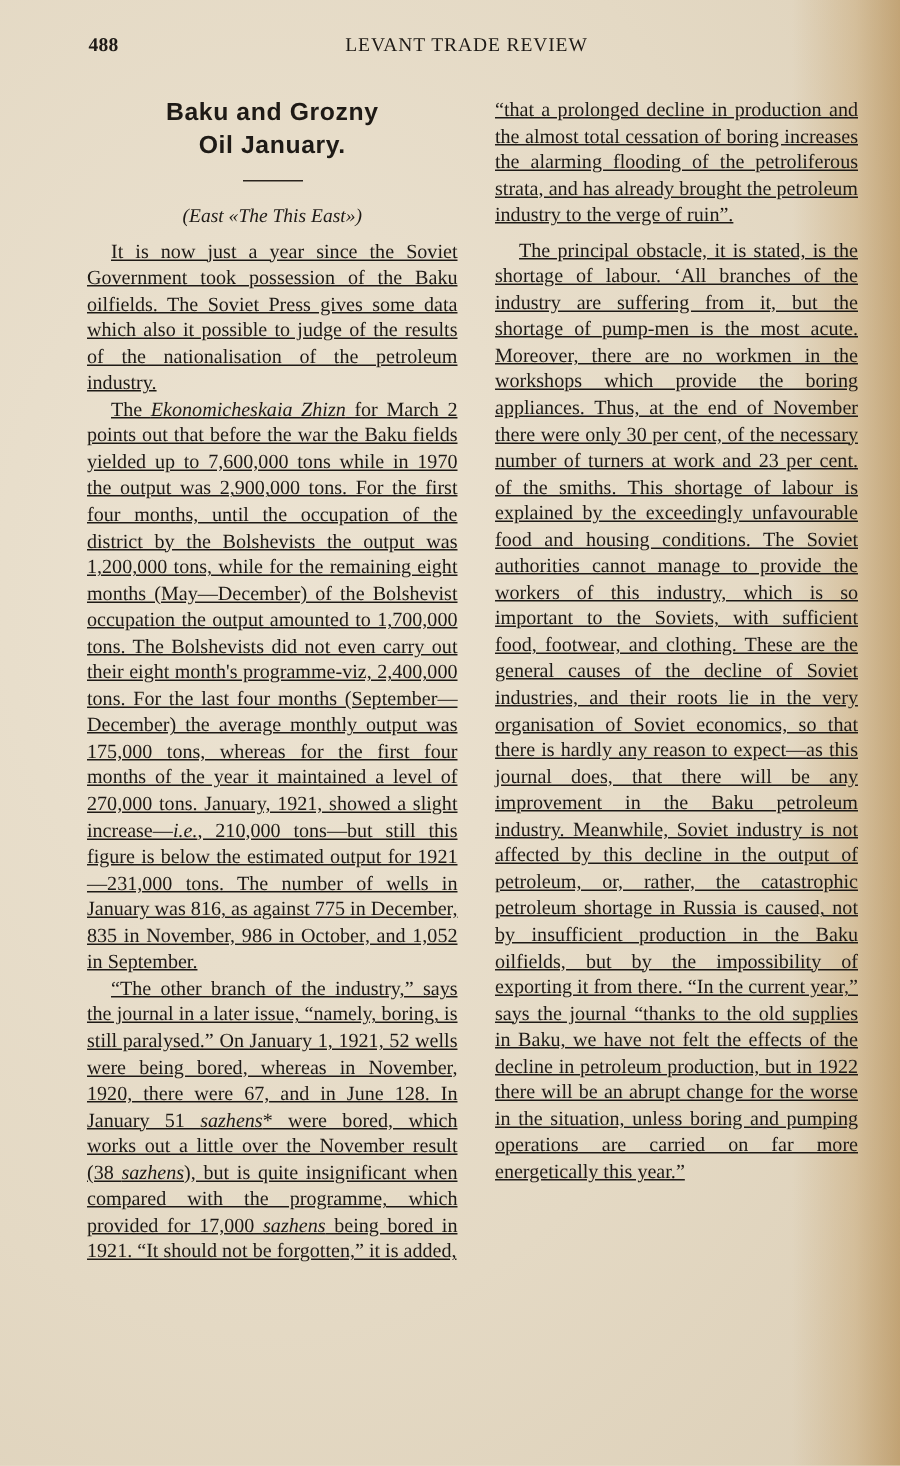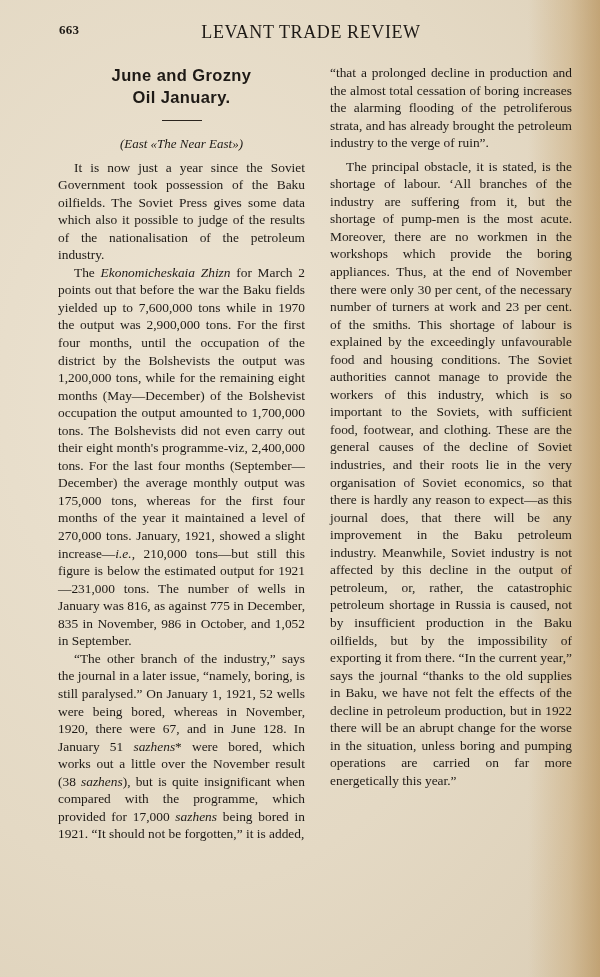--- a/index.html
+++ b/index.html
@@ -18,60 +18,60 @@
   }
   .running-head {
     position: absolute; top: 20px; left: 0; width: 600px; height: 24px;
   }
   .page-number {
     position: absolute; left: 59px; top: 2px;
     font-size: 13px; font-weight: bold; letter-spacing: 0.2px;
   }
   .journal-title {
     position: absolute; left: 0; width: 600px; text-align: center; top: 2px;
-    font-size: 18px; letter-spacing: 0.6px; padding-left: 22px; box-sizing: border-box;
+    font-size: 13px; letter-spacing: 0.6px; padding-left: 22px; box-sizing: border-box;
   }
   .col {
     position: absolute; top: 64px;
     font-size: 13.4px; line-height: 17.55px;
     text-align: justify; hyphens: manual;
   }
   .col-left { left: 58px; width: 247px; }
   .col-right { left: 330px; width: 242px; top: 64px; }
   .title {
     text-align: center; font-family: "Liberation Sans", "DejaVu Sans", sans-serif;
     font-weight: bold; font-size: 16.5px; line-height: 22px; margin: 0; letter-spacing: 0.4px;
   }
   .title-rule {
     width: 40px; height: 0; border-top: 1.5px solid #2a241e; margin: 12px auto 14px auto;
   }
   .source {
     text-align: center; font-style: italic; font-size: 13px; margin: 0 0 6px 0;
   }
-  p { margin: 0; text-indent: 16px; }
+  p { margin: 0; text-indent: 16px; text-decoration: underline; }
   .col p.cont { text-indent: 0; }
   em { font-style: italic; }
 </style>
 </head>
 <body>
 
 <div class="page">
 
   <div class="running-head">
-    <span class="page-number">663</span>
+    <span class="page-number">488</span>
     <span class="journal-title">LEVANT TRADE REVIEW</span>
   </div>
 
   <div class="col col-left">
     <h1 class="title">
-      <span>June and Grozny</span><br>
+      <span>Baku and Grozny</span><br>
       <span>Oil January.</span>
     </h1>
     <div class="title-rule"></div>
-    <div class="source"><span>(East «</span><span>The Near East</span><span>»)</span></div>
+    <div class="source"><span>(East «</span><span>The This East</span><span>»)</span></div>
 
     <p>It is now just a year since the Soviet Government took possession of the Baku oilfields. The Soviet Press gives some data which also it possible to judge of the results of the nationalisation of the petroleum industry.</p>
     <p><span>The </span><em>Ekonomicheskaia Zhizn</em><span> for March 2 points out that before the war the Baku fields yielded up to 7,600,000 tons while in 1970 the output was 2,900,000 tons. For the first four months, until the occupation of the district by the Bolshevists the output was 1,200,000 tons, while for the remaining eight months (May—December) of the Bolshevist occupation the output amounted to 1,700,000 tons. The Bolshevists did not even carry out their eight month's programme-viz, 2,400,000 tons. For the last four months (September—December) the average monthly output was 175,000 tons, whereas for the first four months of the year it maintained a level of 270,000 tons. January, 1921, showed a slight increase—</span><em>i.e.</em><span>, 210,000 tons—but still this figure is below the estimated output for 1921—231,000 tons. The number of wells in January was 816, as against 775 in December, 835 in November, 986 in October, and 1,052 in September.</span></p>
     <p><span>“The other branch of the industry,” says the journal in a later issue, “namely, boring, is still paralysed.” On January 1, 1921, 52 wells were being bored, whereas in November, 1920, there were 67, and in June 128. In January 51 </span><em>sazhens</em><span>* were bored, which works out a little over the November result (38 </span><em>sazhens</em><span>), but is quite insignificant when compared with the programme, which provided for 17,000 </span><em>sazhens</em><span> being bored in 1921. “It should not be forgotten,” it is added,</span></p>
   </div>
 
   <div class="col col-right">
     <p class="cont">“that a prolonged decline in production and the almost total cessation of boring increases the alarming flooding of the petroliferous strata, and has already brought the petroleum industry to the verge of ruin”.</p>
     <p style="margin-top:6px">The principal obstacle, it is stated, is the shortage of labour. ‘All branches of the industry are suffering from it, but the shortage of pump-men is the most acute. Moreover, there are no workmen in the workshops which provide the boring appliances. Thus, at the end of November there were only 30 per cent, of the necessary number of turners at work and 23 per cent. of the smiths. This shortage of labour is explained by the exceedingly unfavourable food and housing conditions. The Soviet authorities cannot manage to provide the workers of this industry, which is so important to the Soviets, with sufficient food, footwear, and clothing. These are the general causes of the decline of Soviet industries, and their roots lie in the very organisation of Soviet economics, so that there is hardly any reason to expect—as this journal does, that there will be any improvement in the Baku petroleum industry. Meanwhile, Soviet industry is not affected by this decline in the output of petroleum, or, rather, the catastrophic petroleum shortage in Russia is caused, not by insufficient production in the Baku oilfields, but by the impossibility of exporting it from there. “In the current year,” says the journal “thanks to the old supplies in Baku, we have not felt the effects of the decline in petroleum production, but in 1922 there will be an abrupt change for the worse in the situation, unless boring and pumping operations are carried on far more energetically this year.”</p>
   </div>

